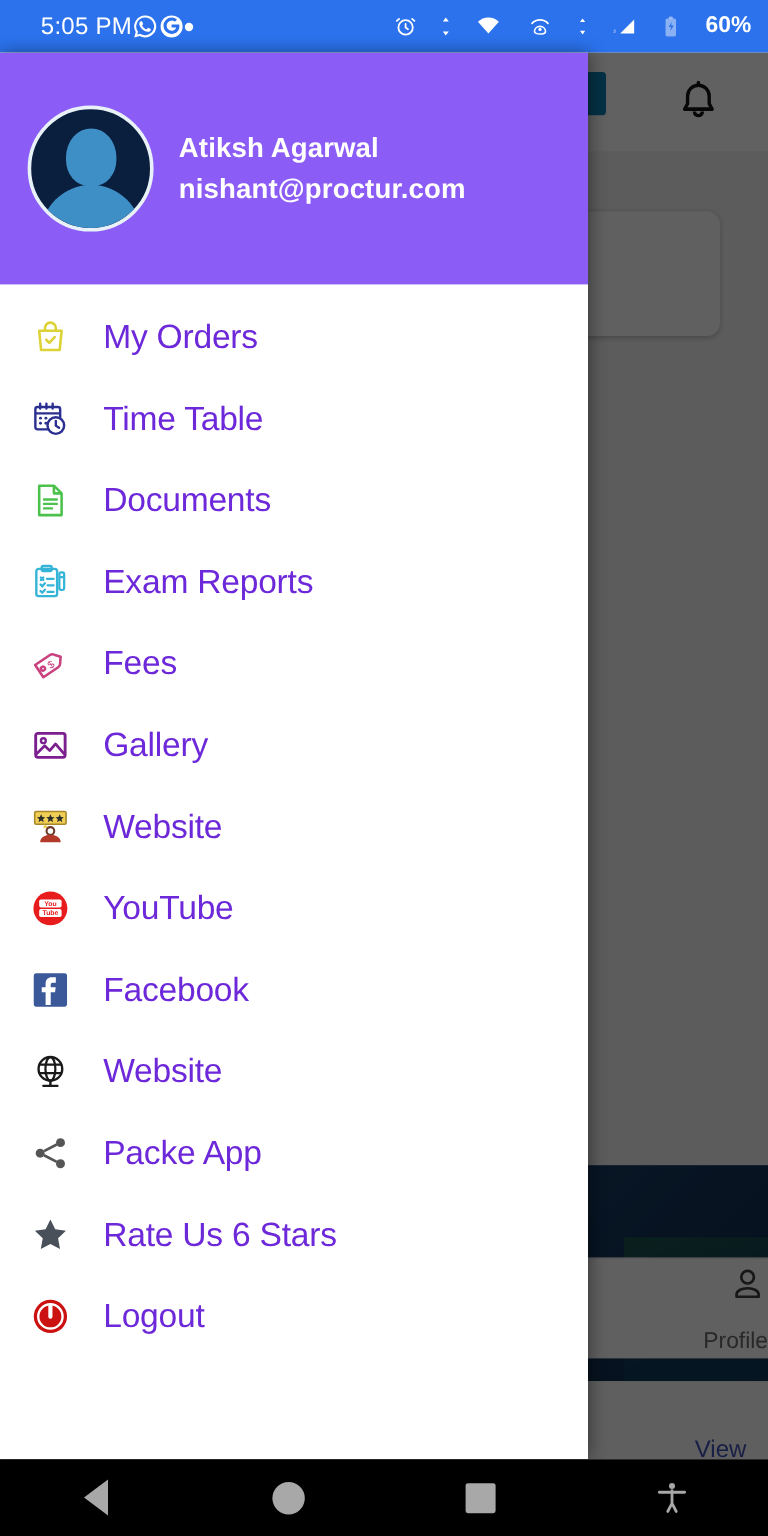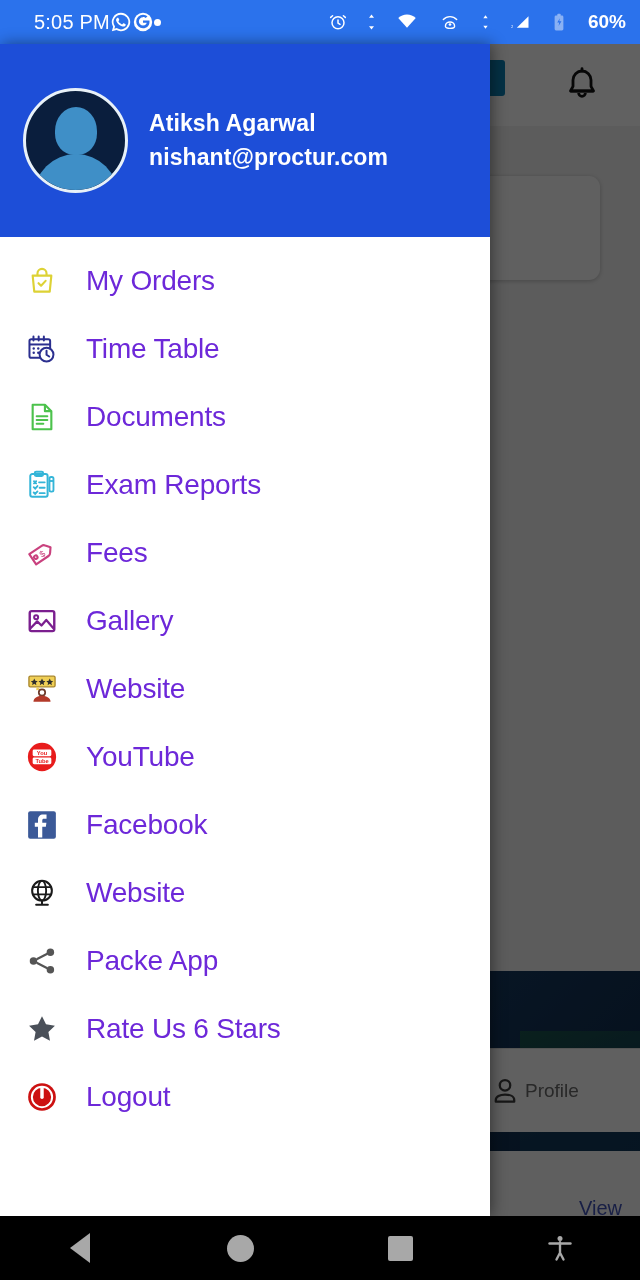--- a/index.html
+++ b/index.html
@@ -40,33 +40,33 @@
   #banner { position:absolute; left:0; top:845px; width:640px; height:180px;
             background:linear-gradient(135deg,#14355c 0%,#173e69 45%,#102a48 100%); }
   #banner-leafs { position:absolute; right:0; top:60px; width:120px; height:120px;
             background:linear-gradient(160deg, #1d5f48 0%, #123b5e 70%); opacity:.75; }
   #promo { position:absolute; left:0; top:1025px; width:640px; height:96px; background:#fafafa; padding:12px 16px; }
   .promo-title { font-size:24px; color:#1b1b1b; white-space:nowrap; }
   .promo-view { position:absolute; right:18px; top:46px; font-size:20px; color:#3f51b5; }
   .promo-sub { position:absolute; left:16px; top:74px; font-size:20px; color:#1f8a3a; white-space:nowrap; }
   #bottom-nav { position:absolute; left:0; bottom:0; width:640px; height:84px; background:#fbfbfb;
                 border-top:1px solid #e0e0e0; display:flex; align-items:center; justify-content:flex-end; }
-  .nav-tab { width:152px; display:flex; flex-direction:row; align-items:center; gap:3px; }
+  .nav-tab { width:152px; display:flex; flex-direction:column; align-items:flex-end; gap:20px; }
   .nav-label { font-size:19px; color:#6b6b6b; }
 
   #scrim { position:absolute; top:44px; left:0; width:640px; height:1172px; background:rgba(0,0,0,.62); }
 
   
   #drawer {
     position:absolute; top:44px; left:0; width:490px; height:1172px;
     background:#ffffff; box-shadow:2px 0 14px rgba(0,0,0,.45);
     display:flex; flex-direction:column; overflow:hidden;
   }
   #drawer-header {
-    height:193px; background:#1d4ed8; flex:none;
+    height:193px; background:#8b5cf6; flex:none;
     display:flex; align-items:center; padding-left:23px;
   }
   #avatar {
     width:105px; height:105px; border-radius:50%;
     background:#0a1e3d; border:3px solid #e8f1f8; flex:none;
     position:relative; overflow:hidden;
   }
   #avatar .head { position:absolute; left:50%; top:16px; transform:translateX(-50%);
     width:42px; height:48px; border-radius:50% 50% 45% 45%; background:#3f8fc7; }
   #avatar .body { position:absolute; left:50%; bottom:-6px; transform:translateX(-50%);

